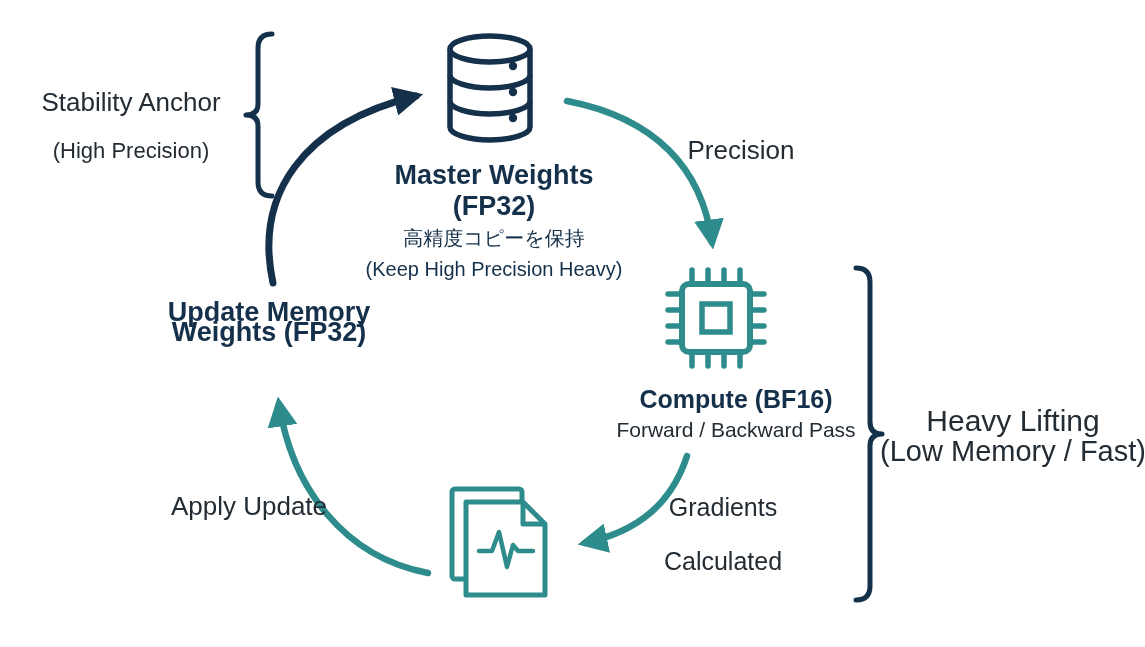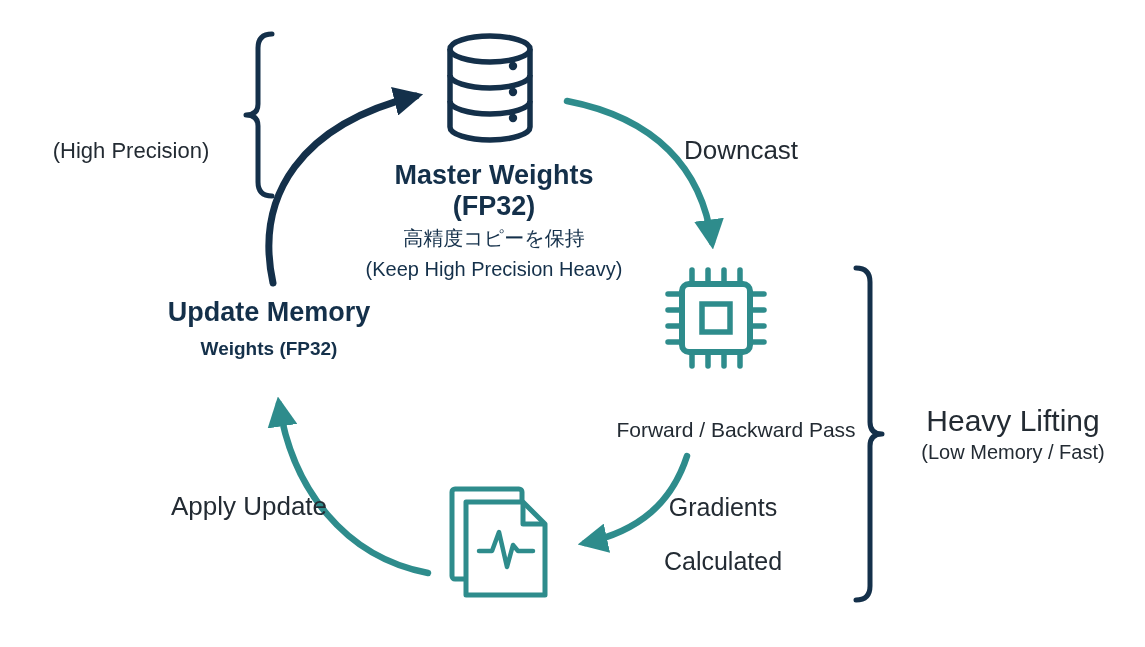--- a/index.html
+++ b/index.html
@@ -93,36 +93,38 @@
     </g>
 
     <g>
       <rect class="s-teal f-white" stroke-width="5" x="452" y="489" width="70" height="90" rx="3"></rect>
       <path class="s-teal f-white" stroke-width="5" stroke-linejoin="round" d="M 466 502 H 523 L 545 524 V 595 H 466 Z"></path>
       <path class="s-teal f-none" stroke-width="5" stroke-linejoin="round" d="M 523 502 V 524 H 545"></path>
       <path class="s-teal f-none" stroke-width="4.5" stroke-linecap="round" stroke-linejoin="round" d="M 479 551 H 492 L 499 532 L 507 567 L 513 545 L 518 551 H 533"></path>
     </g>
   </svg>
 
+  <div class="label" style="left:131px;top:103px;font-size:26px;">Stability Anchor</div>
   <div class="label" style="left:131px;top:135px;font-size:22px;margin-top:16px;">(High Precision)</div>
 
   <div class="label bold" style="left:494px;top:176px;font-size:27px;">Master Weights</div>
   <div class="label bold" style="left:494px;top:207px;font-size:27px;">(FP32)</div>
   <div class="label navy" style="left:494px;top:238px;font-size:20px;">高精度コピーを保持</div>
   <div class="label navy" style="left:494px;top:269px;font-size:20px;">(Keep High Precision Heavy)</div>
 
-  <div class="label" style="left:741px;top:151px;font-size:26px;">Downcast</div>
+  <div class="label" style="left:741px;top:151px;font-size:26px;">Precision</div>
 
+  <div class="label bold" style="left:736px;top:399px;font-size:25px;">Compute (BF16)</div>
   <div class="label" style="left:736px;top:430px;font-size:21px;">Forward / Backward Pass</div>
 
   <div class="label" style="left:1013px;top:421px;font-size:30px;">Heavy Lifting</div>
-  <div class="label" style="left:1013px;top:452px;font-size:20px;">(Low Memory / Fast)</div>
+  <div class="label" style="left:1013px;top:452px;font-size:29px;">(Low Memory / Fast)</div>
 
   <div class="label" style="left:723px;top:507px;font-size:25px;">Gradients</div>
   <div class="label" style="left:723px;top:541px;font-size:25px;margin-top:20px;">Calculated</div>
 
 
   <div class="label" style="left:249px;top:507px;font-size:26px;text-align:right;">Apply Update</div>
 
   <div class="label bold" style="left:269px;top:313px;font-size:27px;">Update Memory</div>
-  <div class="label bold" style="left:269px;top:349px;font-size:19px;text-align:right;">Weights (FP32)</div>
+  <div class="label bold" style="left:269px;top:333px;font-size:27px;text-align:right;">Weights (FP32)</div>
 
 </div>
 
 </body></html>

